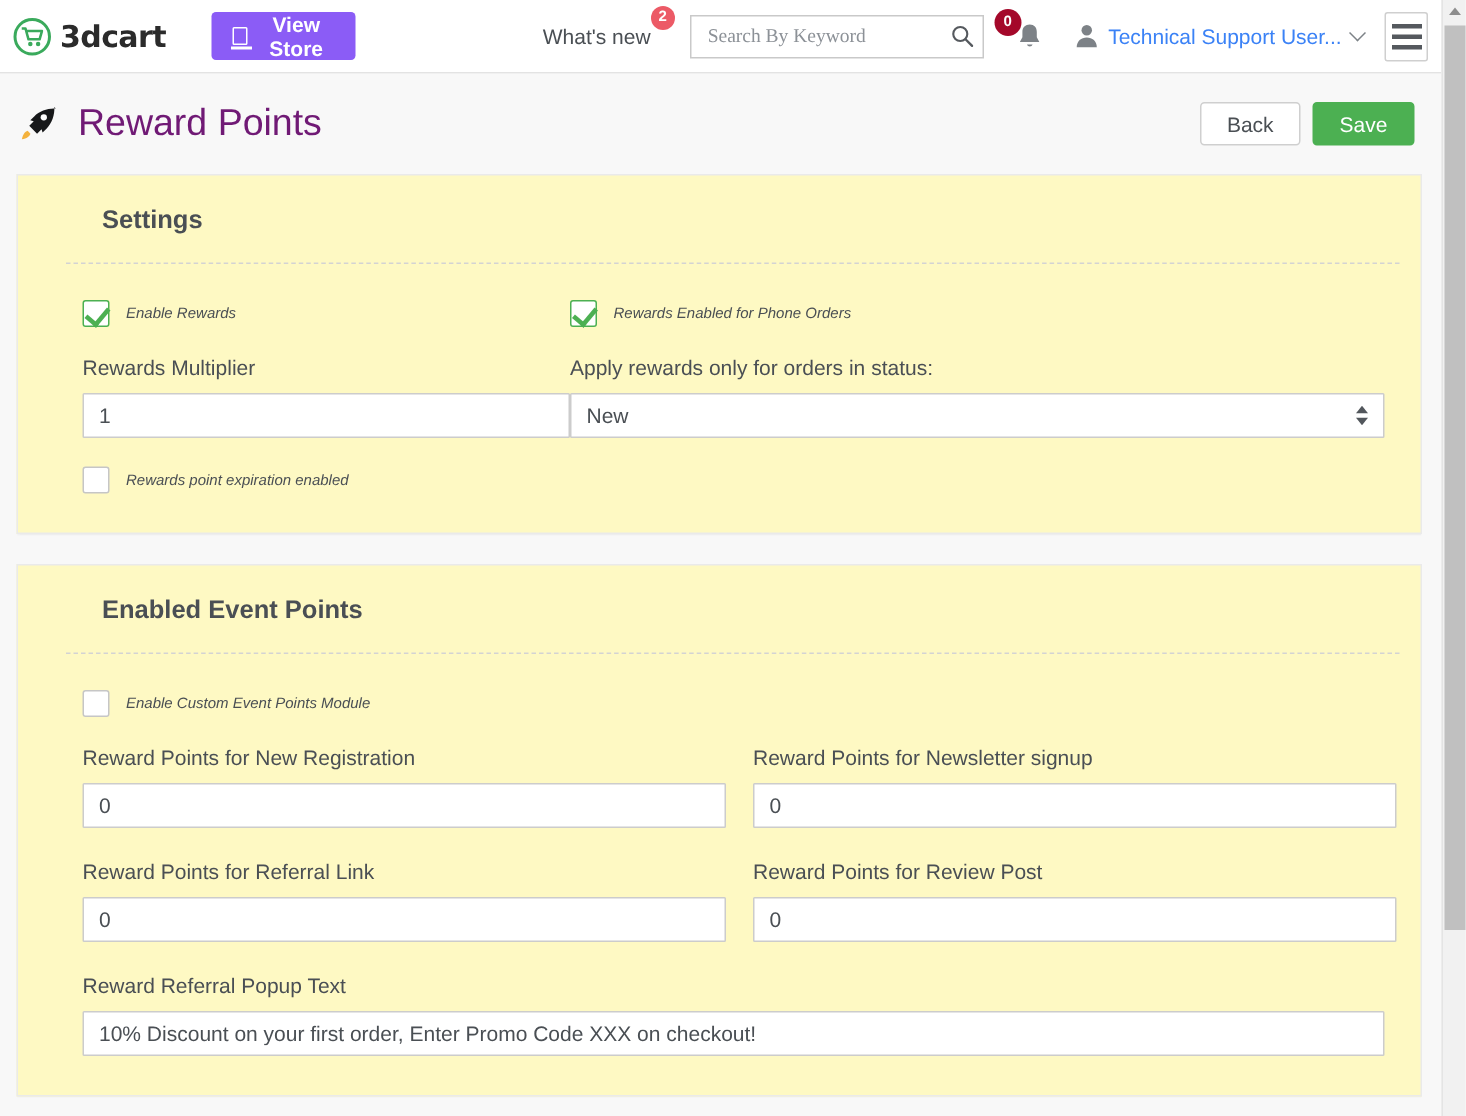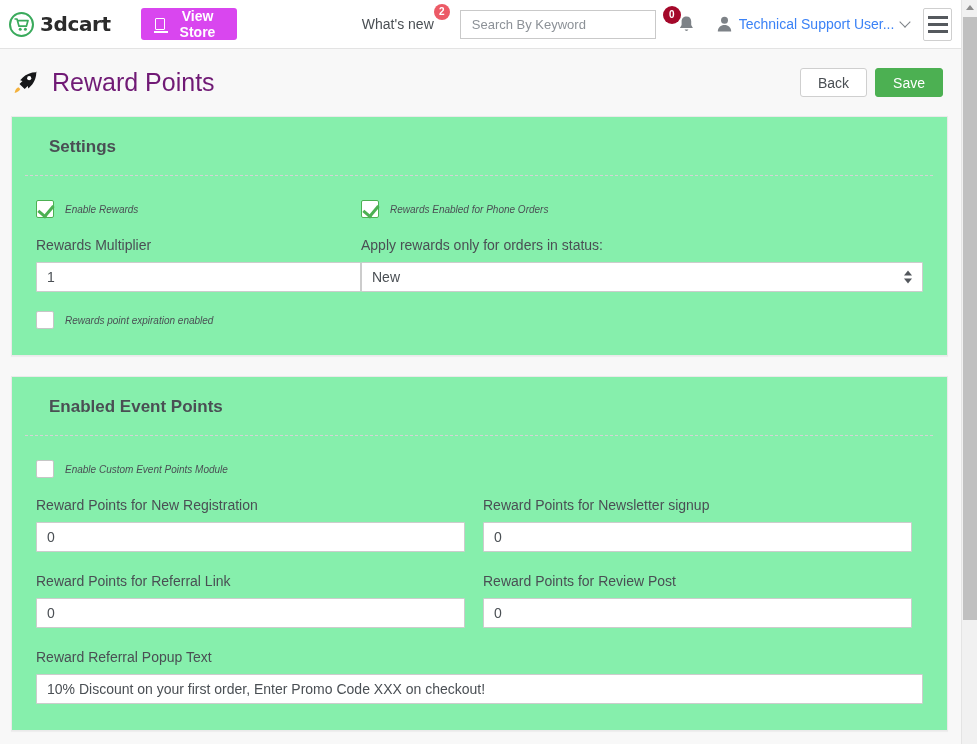--- a/index.html
+++ b/index.html
@@ -48,21 +48,21 @@
     font-size: 20px;
     font-weight: 700;
     letter-spacing: -0.4px;
     color: #2b2b2b;
     font-family: "DejaVu Sans", sans-serif;
   }
 
   .view-store {
     margin-left: 30px;
     height: 32px;
-    background: #d946ef;
+    background: #8b5cf6;
     border: none;
     border-radius: 3px;
     color: #fff;
     font-size: 14px;
     font-weight: 700;
     padding: 0 14px;
     display: inline-flex;
     align-items: center;
     gap: 7px;
     cursor: pointer;
@@ -114,21 +114,21 @@
     display: flex;
     align-items: center;
     padding: 0 6px 0 9px;
   }
   .search-box input {
     flex: 1;
     border: none;
     outline: none;
     font-size: 13px;
     color: #6b7076;
-    font-family: Liberation Sans, sans-serif;
+    font-family: Liberation Serif, serif;
     background: transparent;
   }
   .search-box input::placeholder { color: #8c9197; }
 
   .bell-wrap {
     margin-left: 22px;
     position: relative;
     cursor: pointer;
     display: flex; align-items: center;
   }
@@ -217,24 +217,25 @@
     color: #4a4f54;
   }
   .btn-save {
     background: #4cb052;
     border: 1px solid #4cb052;
     color: #fff;
   }
 
   
   .panel {
-    background: #86efac;
+    background: #fef9c3;
     margin: 0 13px 20px 11px;
     border: 1px solid #eaeaea;
     box-shadow: 0 1px 1px rgba(0,0,0,0.04);
+    padding-left: 19px;
   }
   .panel-title {
     font-size: 17px;
     font-weight: 700;
     color: #4a4f54;
     padding: 20px 0 18px 24px;
     margin: 0 14px 0 13px;
     border-bottom: 1px dashed #d3d3d3;
   }
   .panel-body { padding: 24px 24px 26px 24px; }

